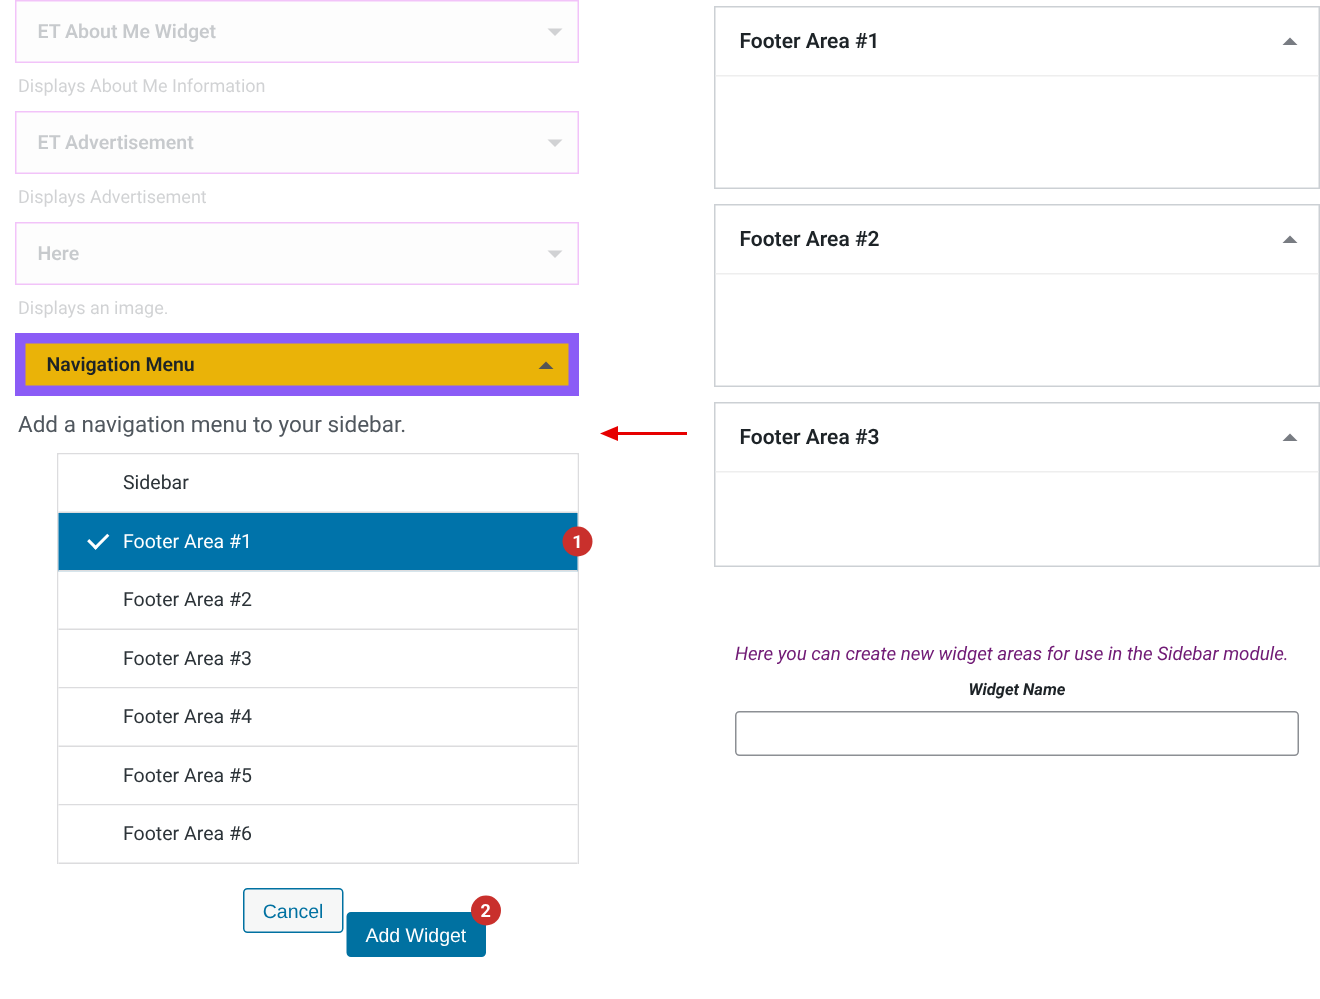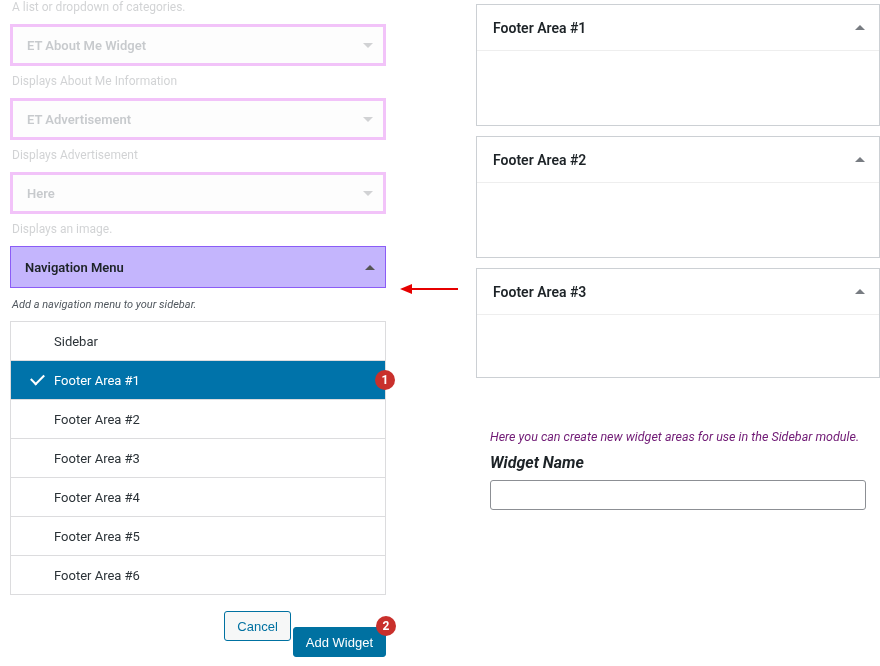--- a/index.html
+++ b/index.html
@@ -25,21 +25,21 @@
     position: relative;
   }
   .right-col {
     flex: 1;
     padding: 0 0 0 0;
     margin-left: 80px;
   }
 
   
   .widget-item {
-    border: 3px solid #d946ef;
+    border: 1px solid #d946ef;
     background: #fafafa;
     height: 42px;
     display: flex;
     align-items: center;
     padding: 0 14px;
     font-size: 13px;
     color: #555d66;
     position: relative;
     margin-top: 0;
   }
@@ -60,37 +60,37 @@
   }
   .widget-desc {
     font-size: 12px;
     color: #72777c;
     padding: 8px 2px 10px 2px;
   }
   .faded { opacity: 0.32; }
 
   
   .widget-item.active {
-    background: #c4b5fd;
-    border: 1px solid #8b5cf6;
+    background: #eab308;
+    border: 7px solid #8b5cf6;
   }
   .widget-item.active .title { color: #1d2327; }
   .widget-item.active .toggle { border-bottom-color: #555; }
 
   .desc-active {
-    font-size: 11px;
+    font-size: 15px;
     color: #50575e;
     padding: 10px 2px 10px 2px;
-    font-style: italic;
   }
 
   
   .area-list {
     border: 1px solid #dcdcde;
     border-bottom: none;
+    margin-left: 28px;
   }
   .area-row {
     border-bottom: 1px solid #dcdcde;
     height: 39px;
     display: flex;
     align-items: center;
     padding: 0 14px 0 43px;
     font-size: 13px;
     color: #2c3338;
     background: #fff;
@@ -109,21 +109,21 @@
     width: 11px;
     height: 6px;
     border-left: 2px solid #fff;
     border-bottom: 2px solid #fff;
     transform: rotate(-45deg);
   }
 
   
   .actions {
     display: flex;
-    justify-content: flex-end;
+    justify-content: center;
     gap: 2px;
     padding: 16px 0;
     margin-left: 90px;
   }
   .btn {
     font-size: 13px;
     height: 30px;
     padding: 0 12px;
     border-radius: 3px;
     cursor: pointer;
@@ -204,43 +204,43 @@
   }
   .wns-desc {
     font-style: italic;
     font-size: 12.5px;
     color: #701a75;
     line-height: 1.5;
   }
   .wns-label {
     font-weight: 700;
     font-style: italic;
-    font-size: 16px;
+    font-size: 11px;
     color: #1d2327;
     margin-top: 6px;
+    text-align: center;
   }
   .wns-input {
     margin-top: 8px;
     width: 100%;
     height: 30px;
     border: 1px solid #8c8f94;
     border-radius: 3px;
     padding: 0 8px;
     font-size: 13px;
   }
 
 </style>
 </head>
 <body>
 
 <div class="container">
 
   <div class="left-col">
 
-    <div class="widget-desc faded" style="padding-top:0;">A list or dropdown of categories.</div>
 
     <div class="widget-item faded">
       <span class="title">ET About Me Widget</span>
       <span class="toggle down"></span>
     </div>
     <div class="widget-desc faded">Displays About Me Information</div>
 
     <div class="widget-item faded">
       <span class="title">ET Advertisement</span>
       <span class="toggle down"></span>

